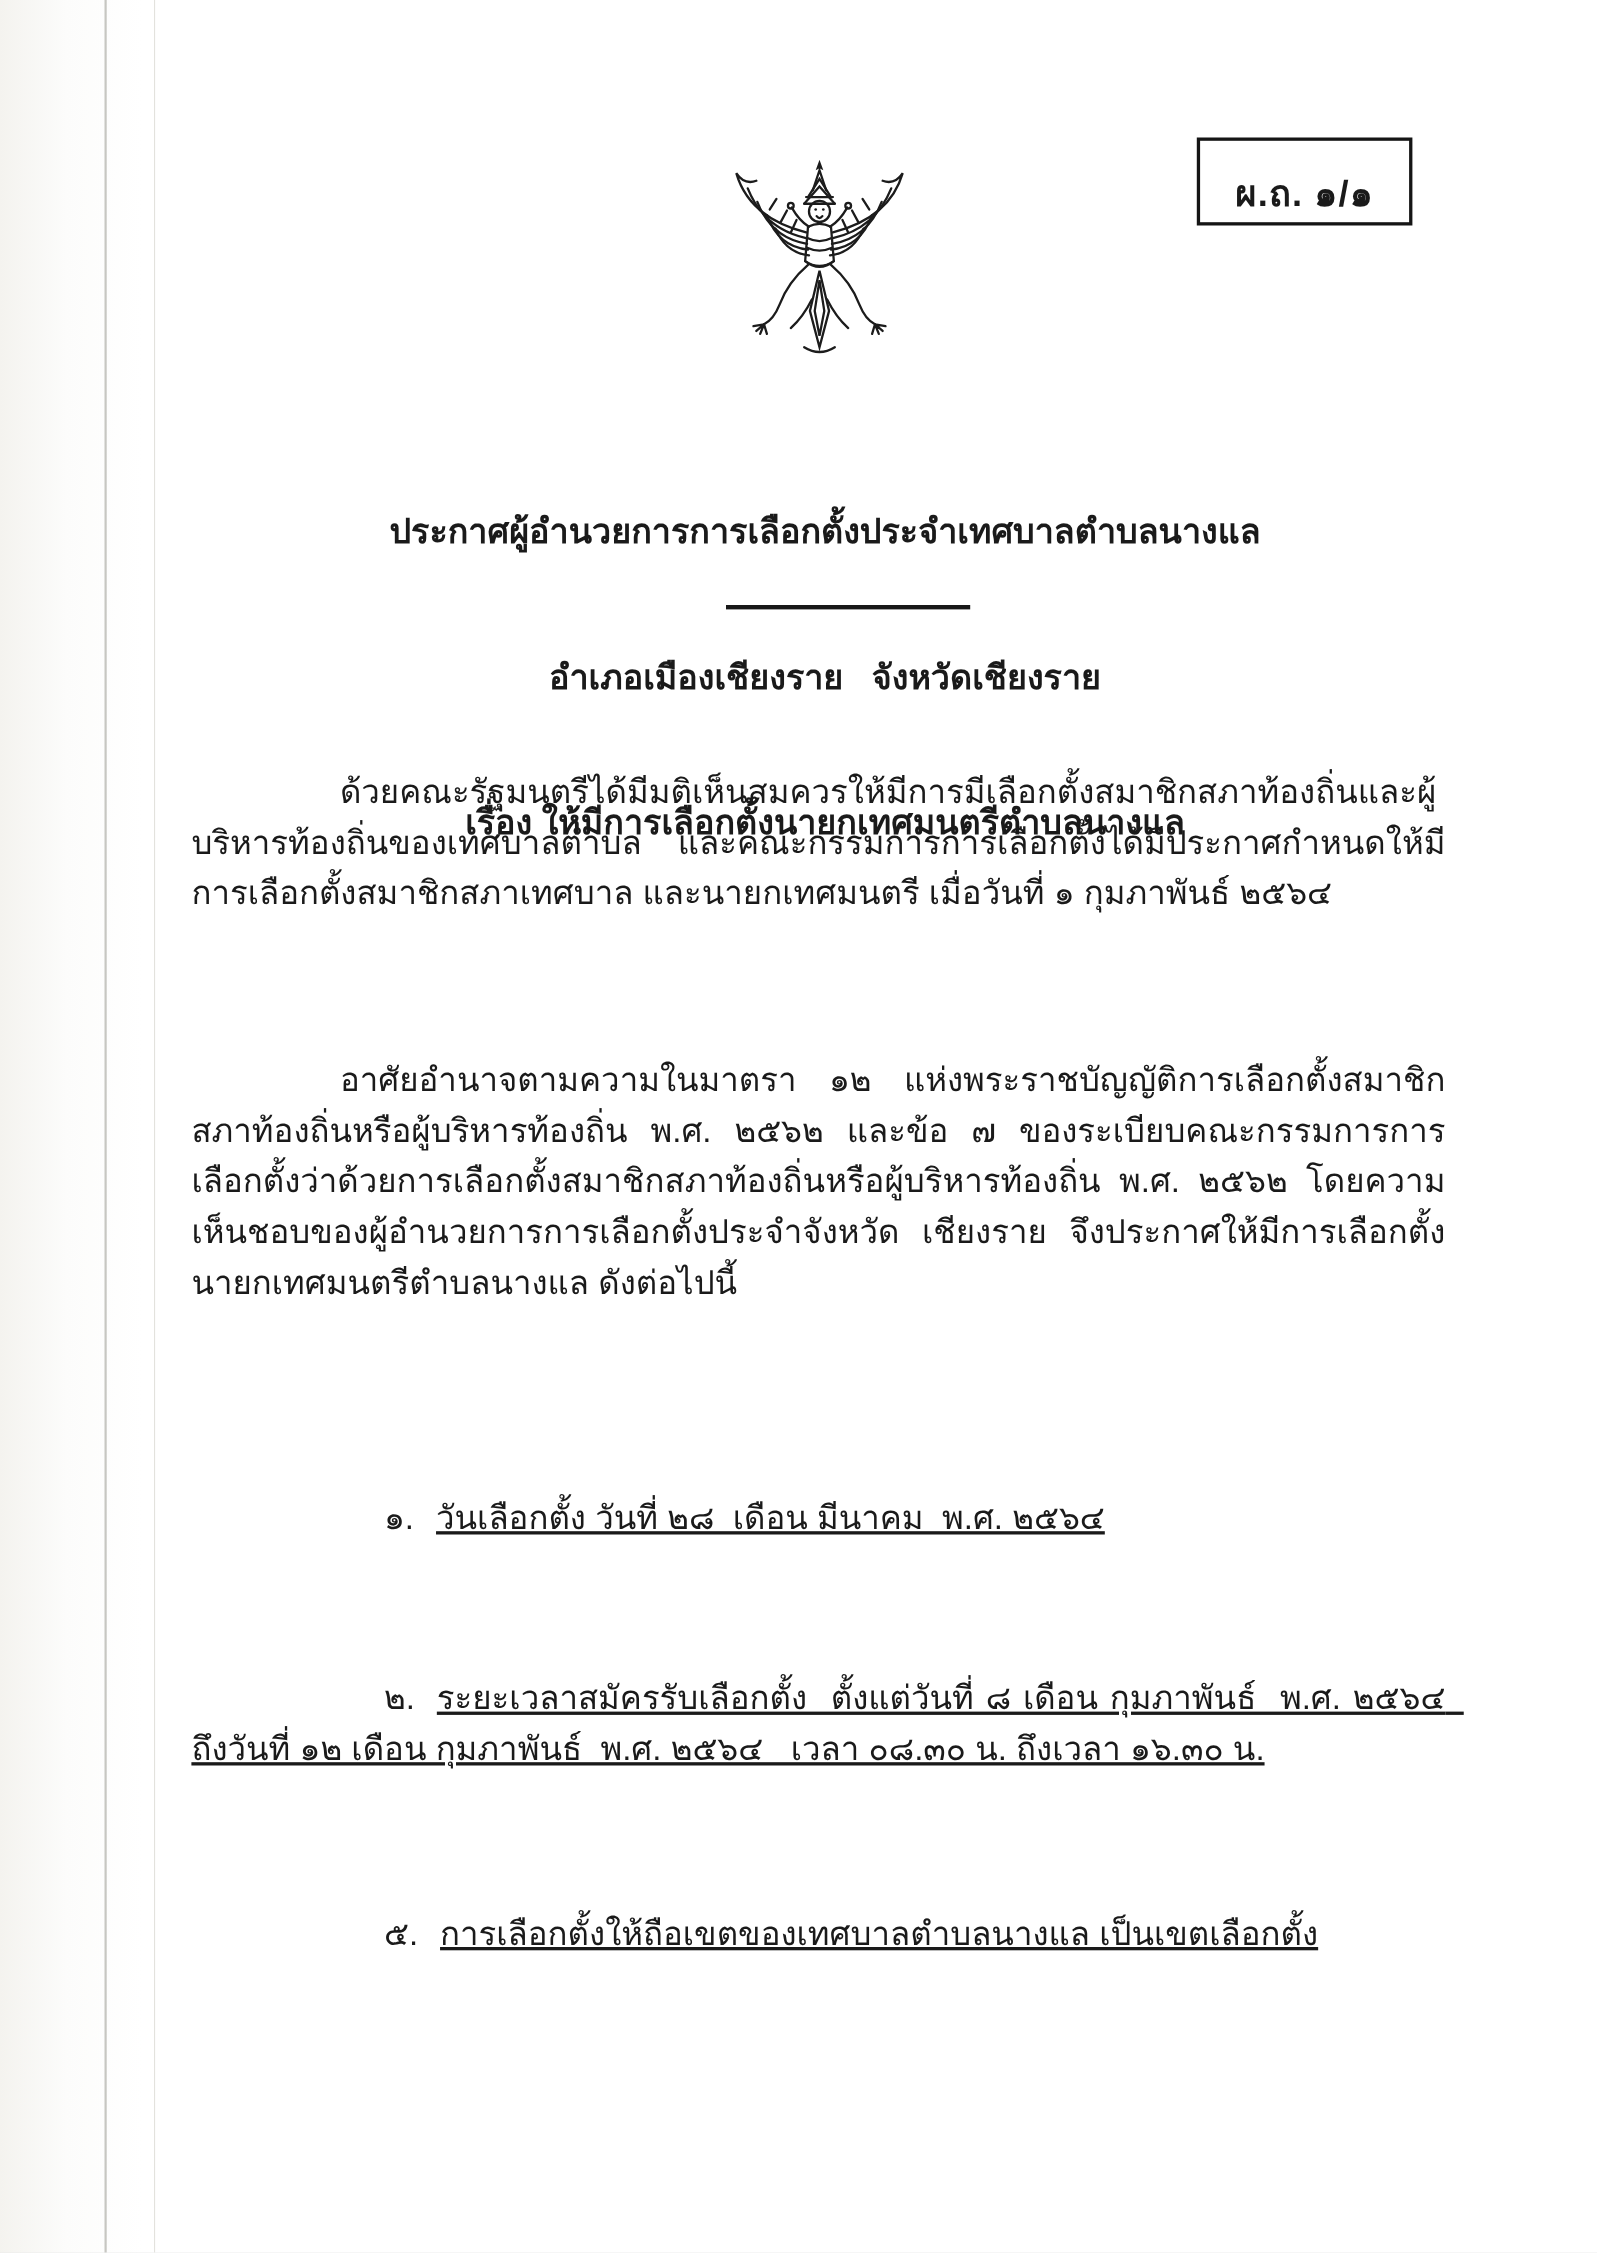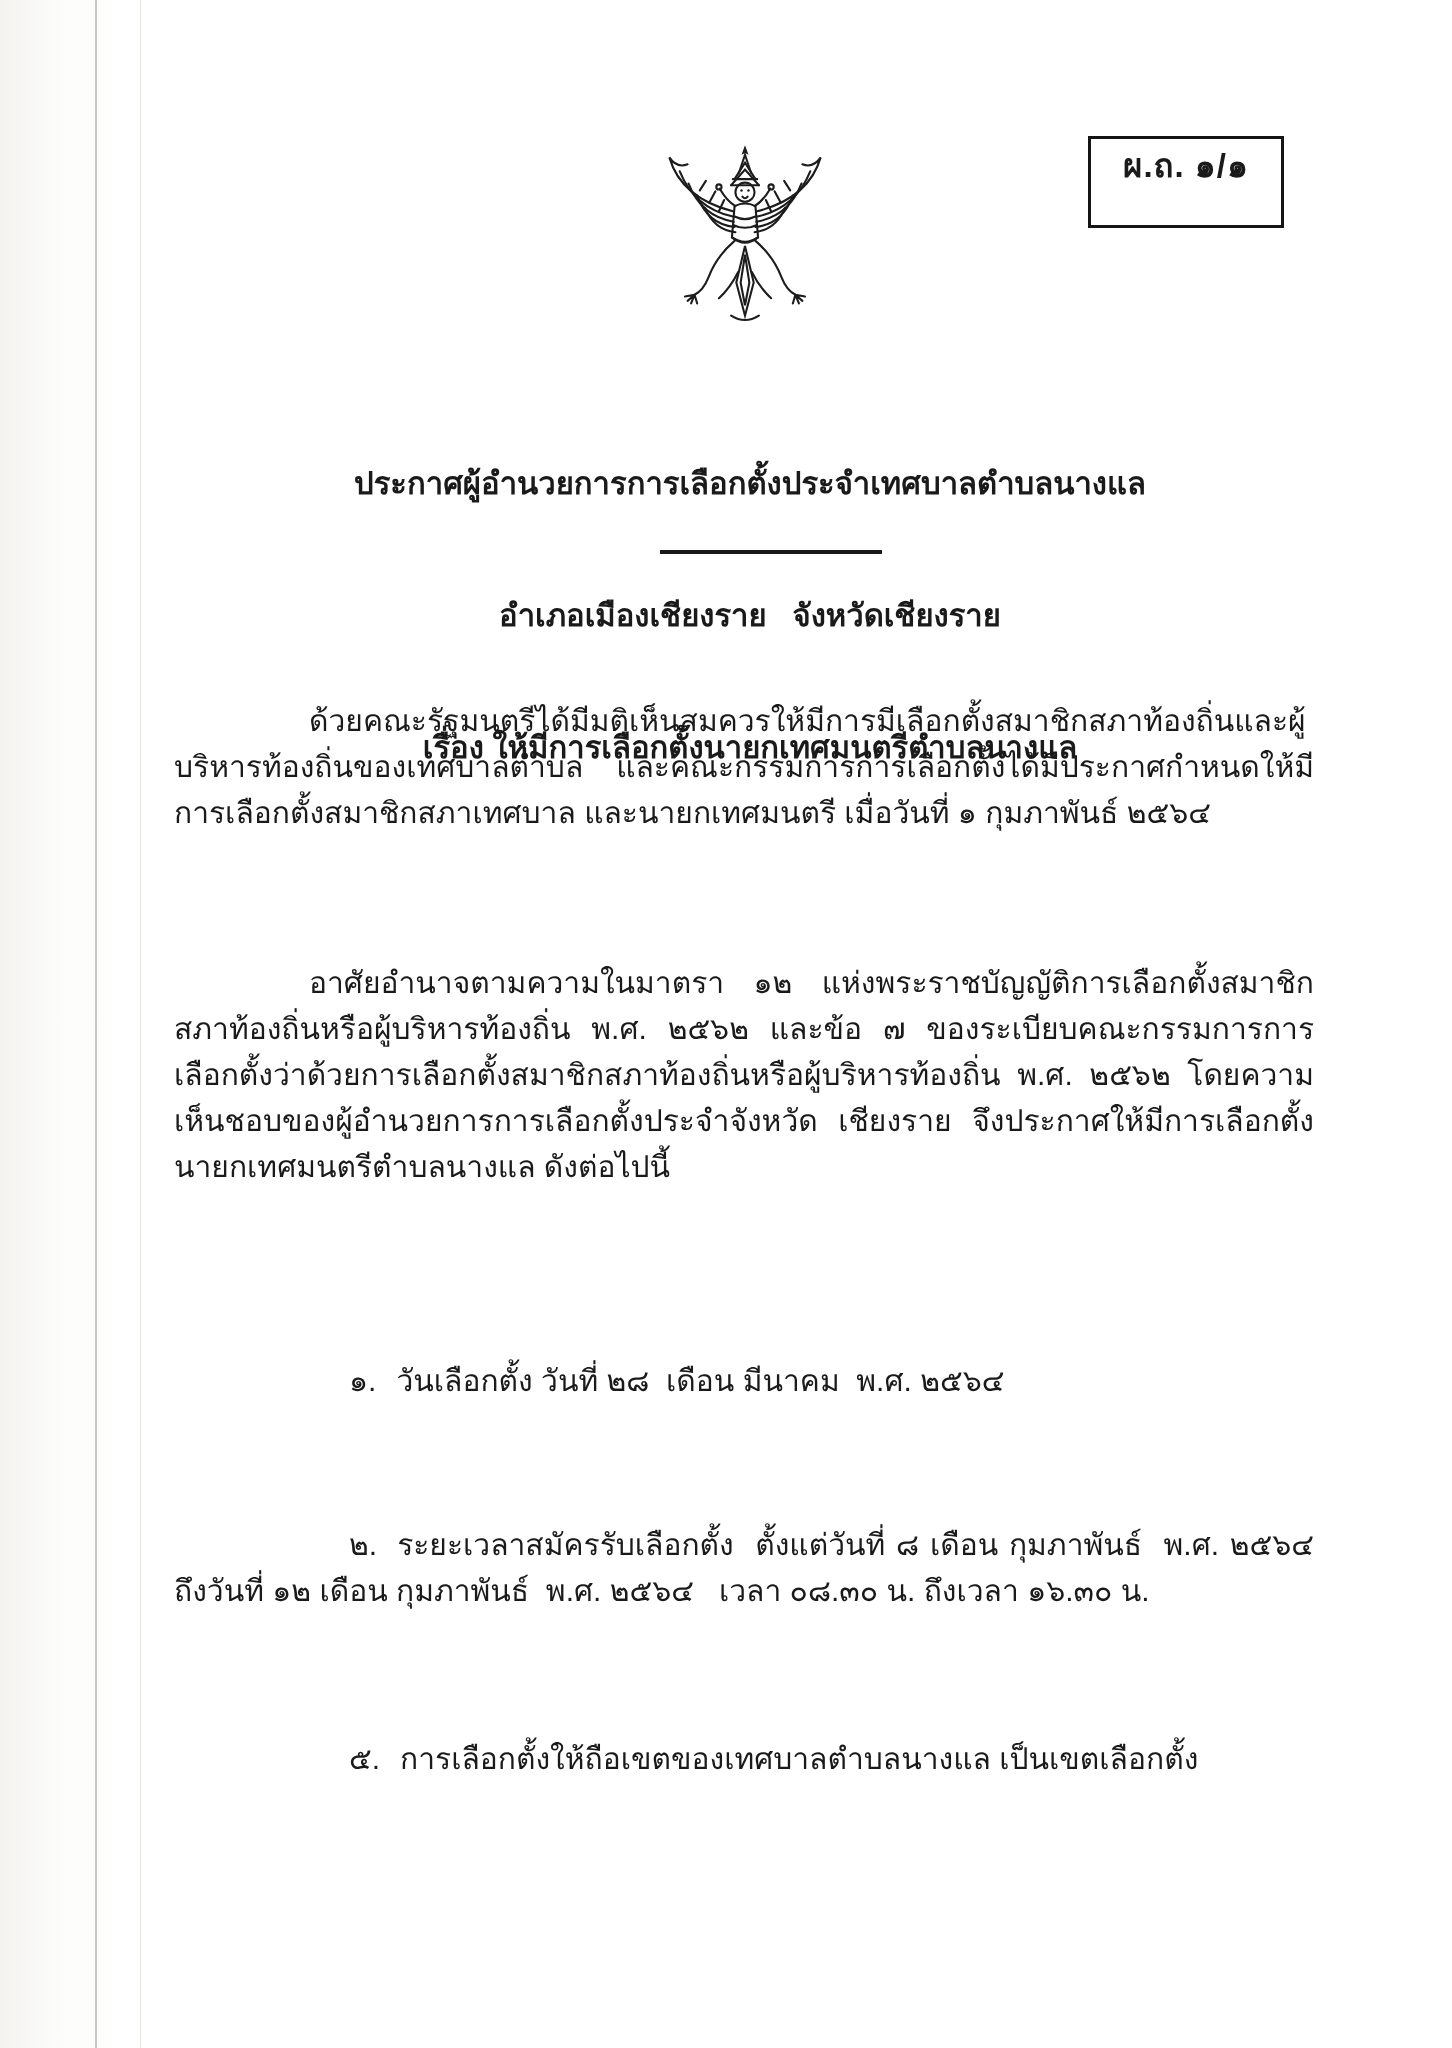--- a/index.html
+++ b/index.html
@@ -11,41 +11,41 @@
     font-family: "Liberation Sans", "DejaVu Sans", sans-serif;
     color: #1a1a1a;
     overflow: hidden;
   }
   .scan-edge  { position: absolute; left: 95px;  top: 0; width: 2px; height: 2048px; background: #b4b4ae; opacity: .75; }
   .scan-edge2 { position: absolute; left: 140px; top: 0; width: 1px; height: 2048px; background: #e3e2dd; }
 
   .garuda { position: absolute; left: 654px; top: 140px; width: 182px; height: 200px; }
 
   .form-code-box {
-    position: absolute; left: 1088px; top: 136px; width: 196px; height: 92px;
+    position: absolute; left: 1088px; top: 125px; width: 196px; height: 80px;
     border: 3px solid #151515; box-sizing: border-box;
-    display: flex; align-items: flex-start; justify-content: center;
+    display: flex; align-items: flex-end; justify-content: center;
     font-size: 33px; font-weight: 600; letter-spacing: 1px;
   }
 
   .title-block {
     position: absolute; left: 0; top: 374px; width: 1500px;
     text-align: center; font-weight: 700; font-size: 31px; line-height: 44px;
     white-space: pre-wrap;
   }
   .divider { position: absolute; left: 660px; top: 550px; width: 222px; height: 4px; background: #181818; }
 
   .body-text {
     position: absolute; left: 158px; top: 590px; width: 1172px;
     font-size: 30px; line-height: 46px;
     text-align: justify; white-space: pre-wrap;
   }
   .body-text p { margin: 16px; }
   .para    { text-indent: 135px; }
-  .item    { text-indent: 175px; }
+  .item    { text-indent: 175px; text-decoration: underline; }
   .num { display: inline-block; margin-right: 20px; text-indent: 0; }
   .mt14 { margin-top: 14px !important; }
   .mt12 { margin-top: 12px !important; }
   .mt10 { margin-top: 10px !important; }
   .mt4  { margin-top: 4px  !important; }
 </style>
 </head>
 <body>
 
 <div class="page">

